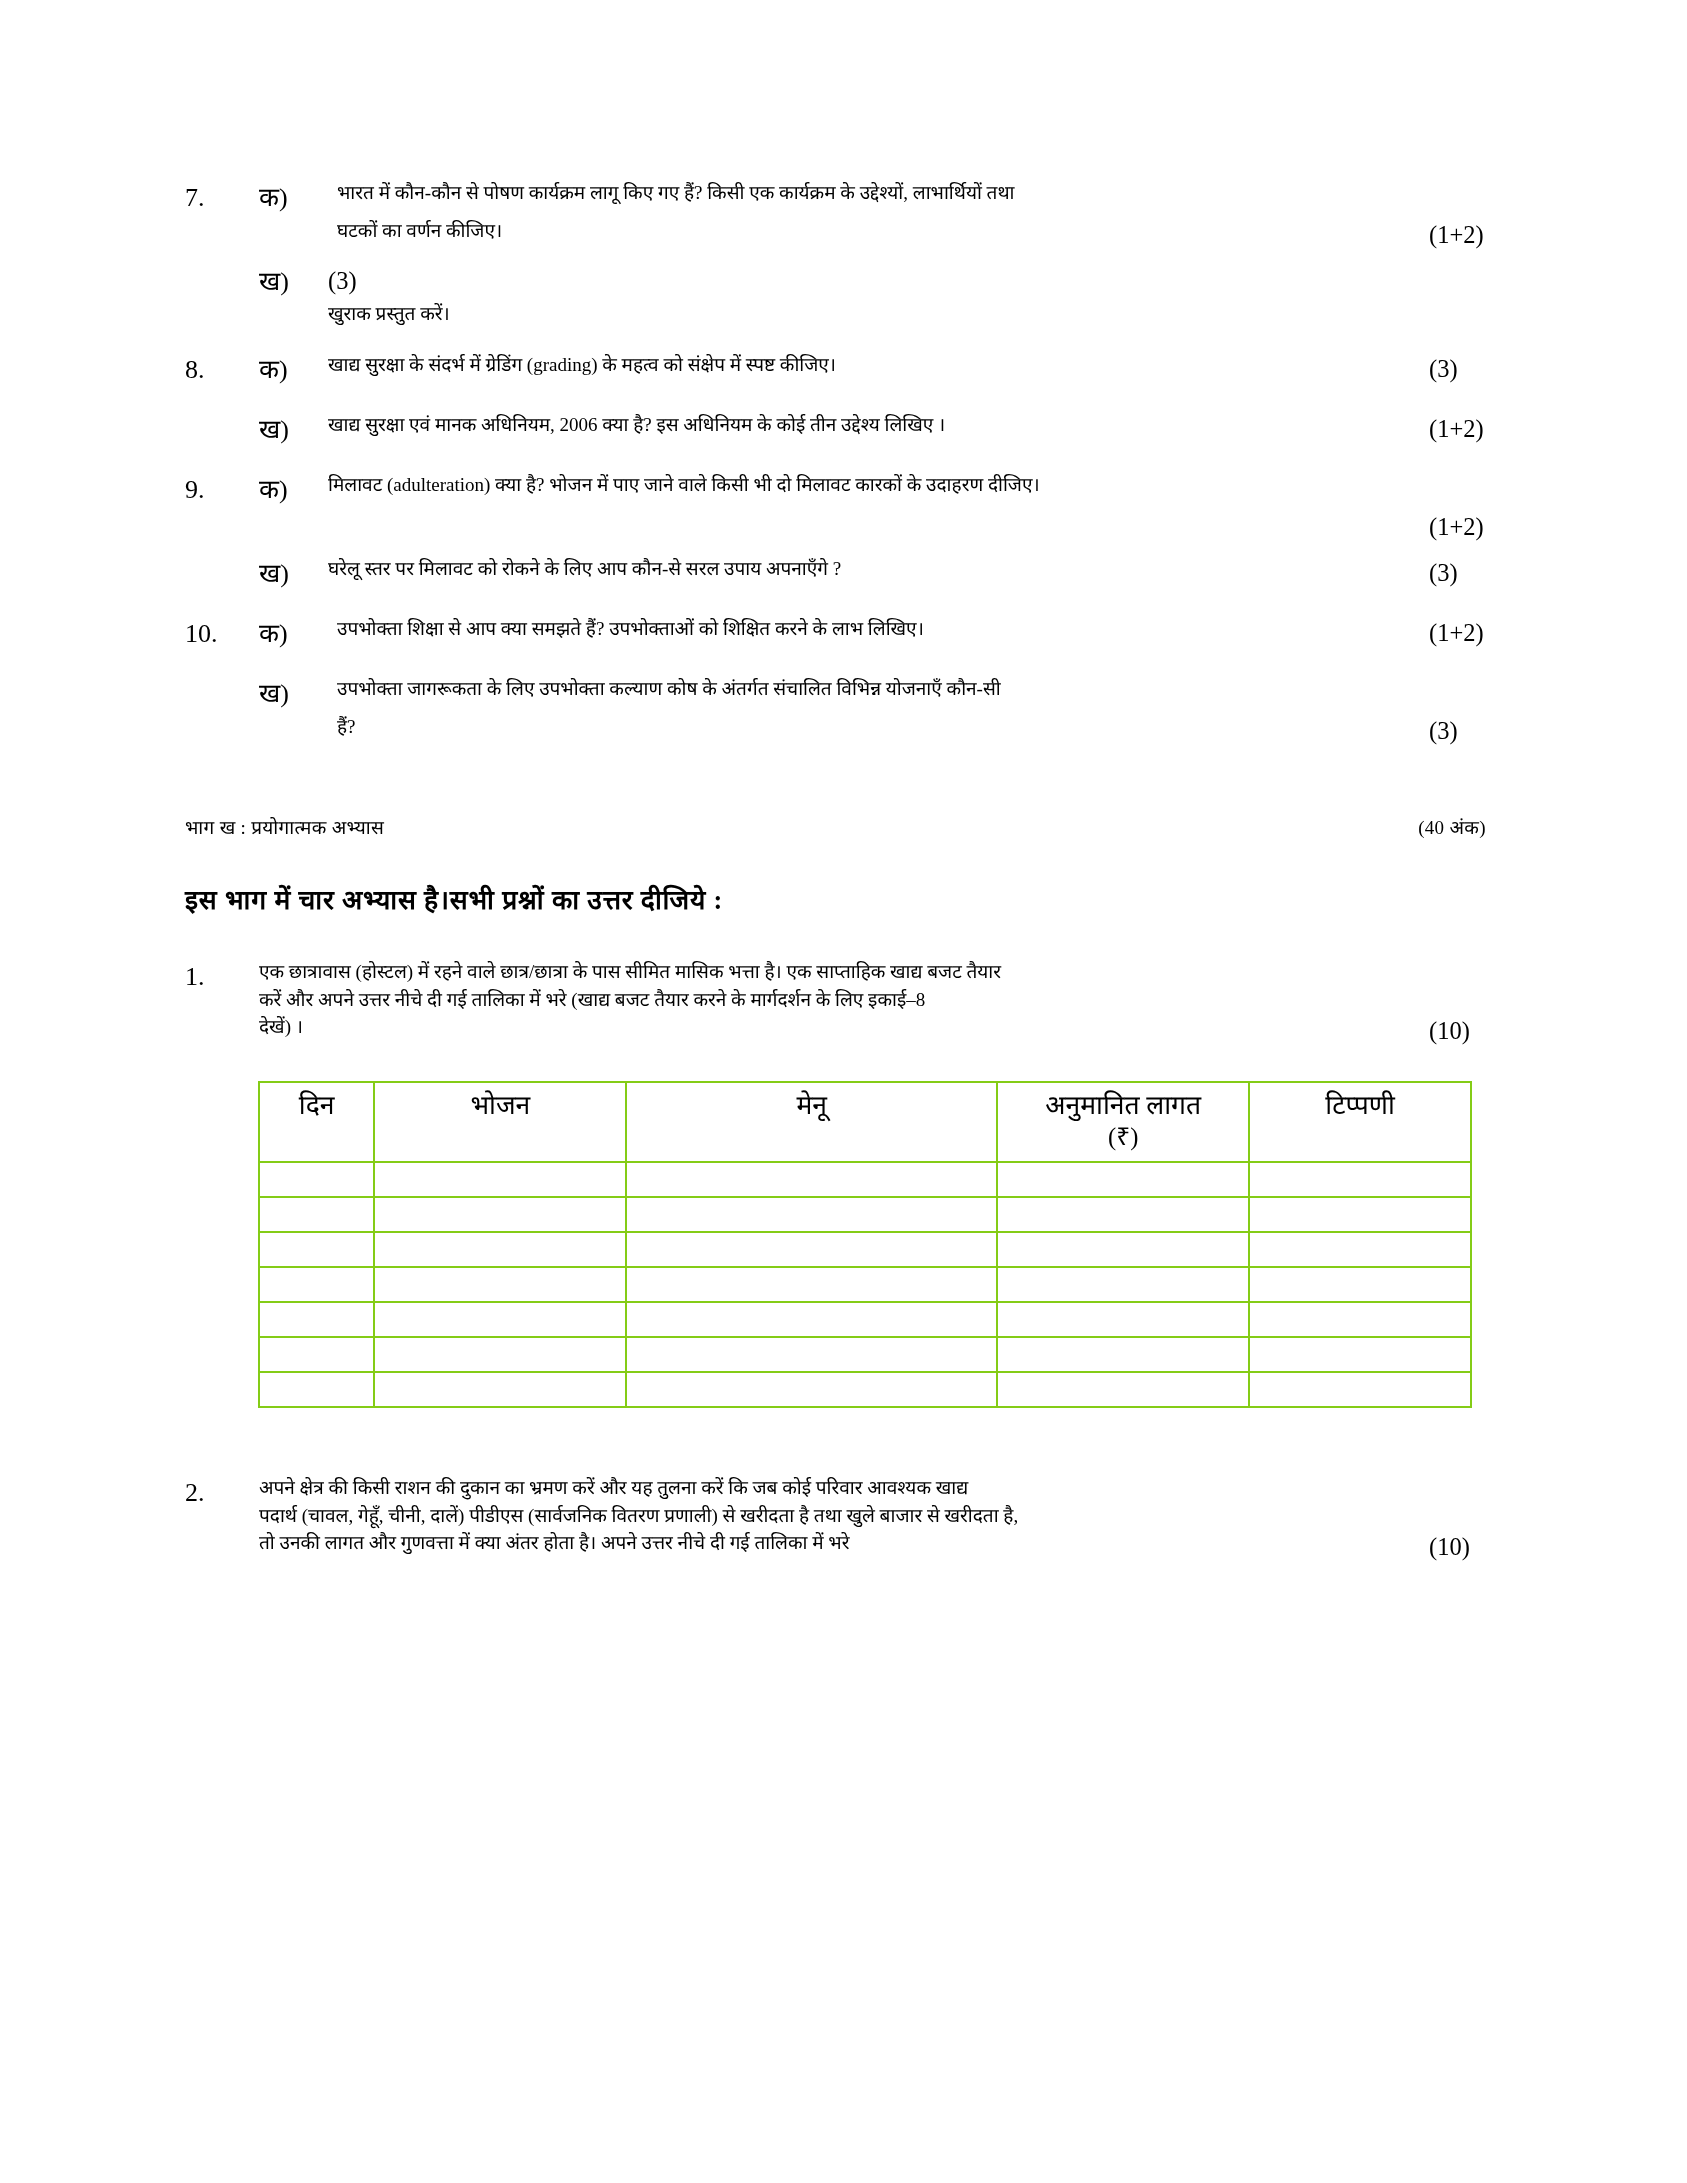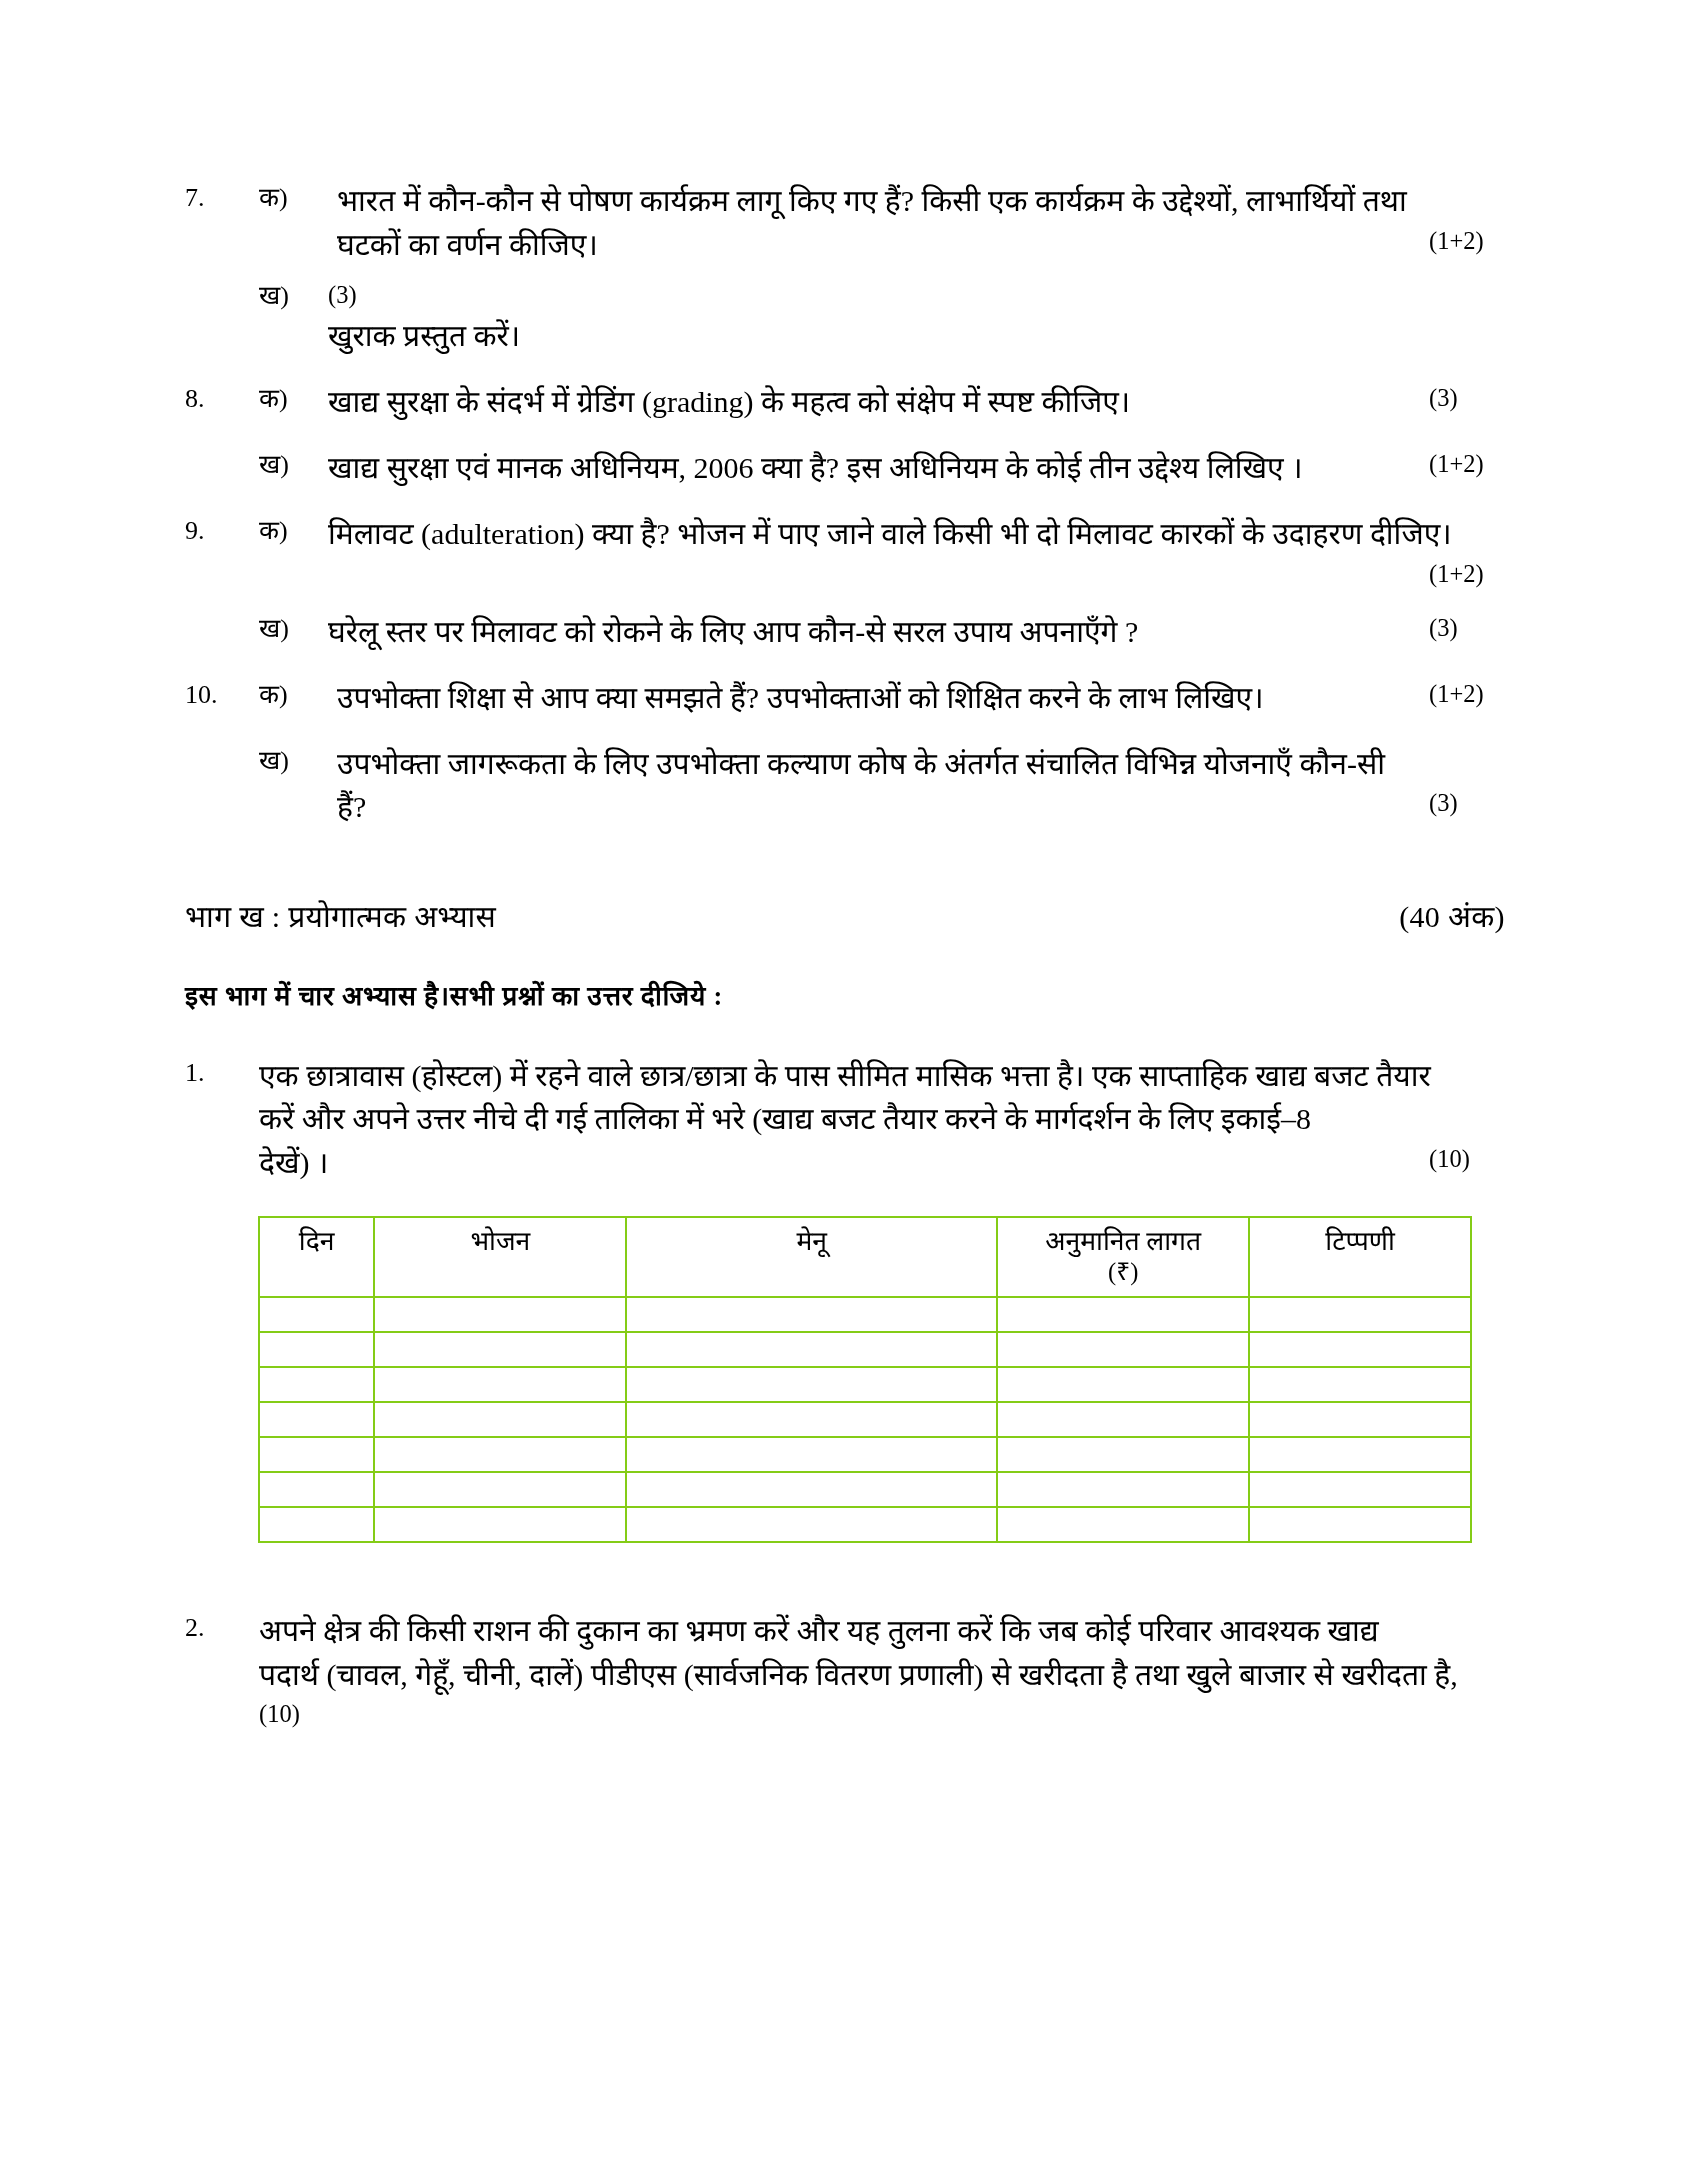--- a/index.html
+++ b/index.html
@@ -55,21 +55,21 @@
   }
   .marks {
     flex: 0 0 99px;
     width: 99px;
     font-size: 24.5px;
     line-height: 1.45;
     font-family: "Liberation Serif", serif;
   }
   .dev {
     font-family: "Liberation Serif", "DejaVu Serif", serif;
-    font-size: 30px;
+    font-size: 19px;
   }
 
   .line { display: block; }
   .spacer-sm { height: 10.6px; }
   .spacer-md { height: 22.5px; }
   .spacer-lg { height: 41px; }
   .spacer-xl { height: 66px; }
 
   
   .section-head {
@@ -353,18 +353,21 @@
 
     <div class="qrow">
       <div class="qnum">2.</div>
       <div class="qbody dev">
         <span class="line">अपने क्षेत्र की किसी राशन की दुकान का भ्रमण करें और यह तुलना करें कि जब कोई परिवार आवश्यक खाद्य</span>
         <span class="line">पदार्थ (चावल, गेहूँ, चीनी, दालें) पीडीएस (सार्वजनिक वितरण प्रणाली) से खरीदता है तथा खुले बाजार से खरीदता है,</span>
       </div>
     </div>
     <div class="qrow">
       <div class="qnum"></div>
+      <div class="qbody dev">
+        <span class="line">तो उनकी लागत और गुणवत्ता में क्या अंतर होता है। अपने उत्तर नीचे दी गई तालिका में भरे</span>
+      </div>
       <div class="marks">(10)</div>
     </div>
 
   </div>
 </div>
 
 
 </body></html>

